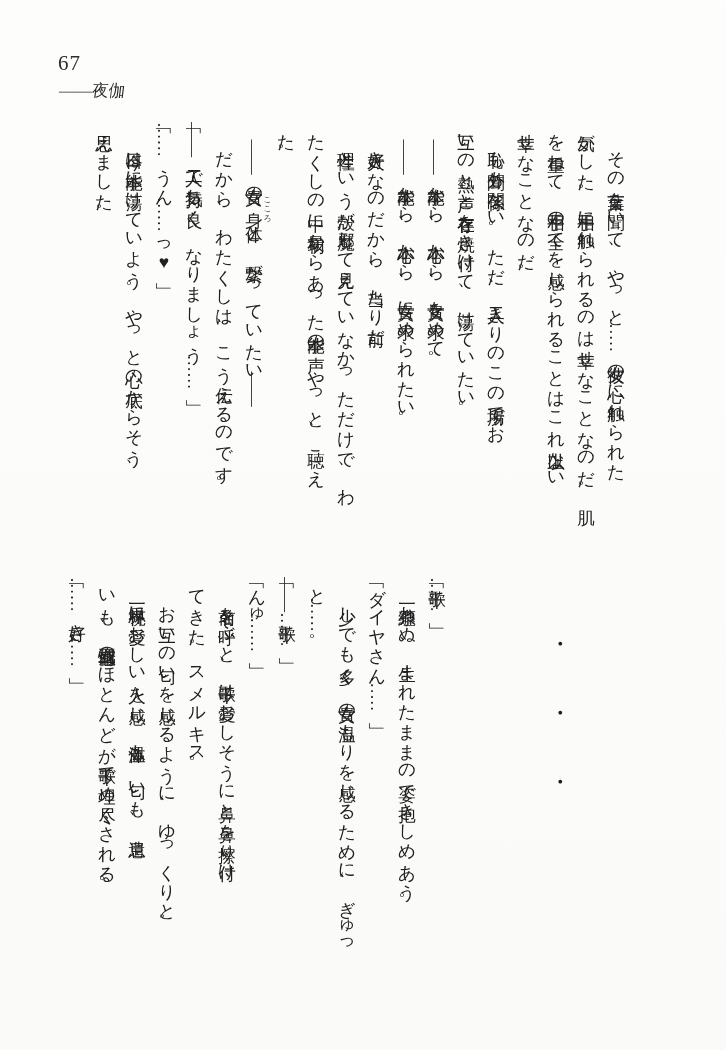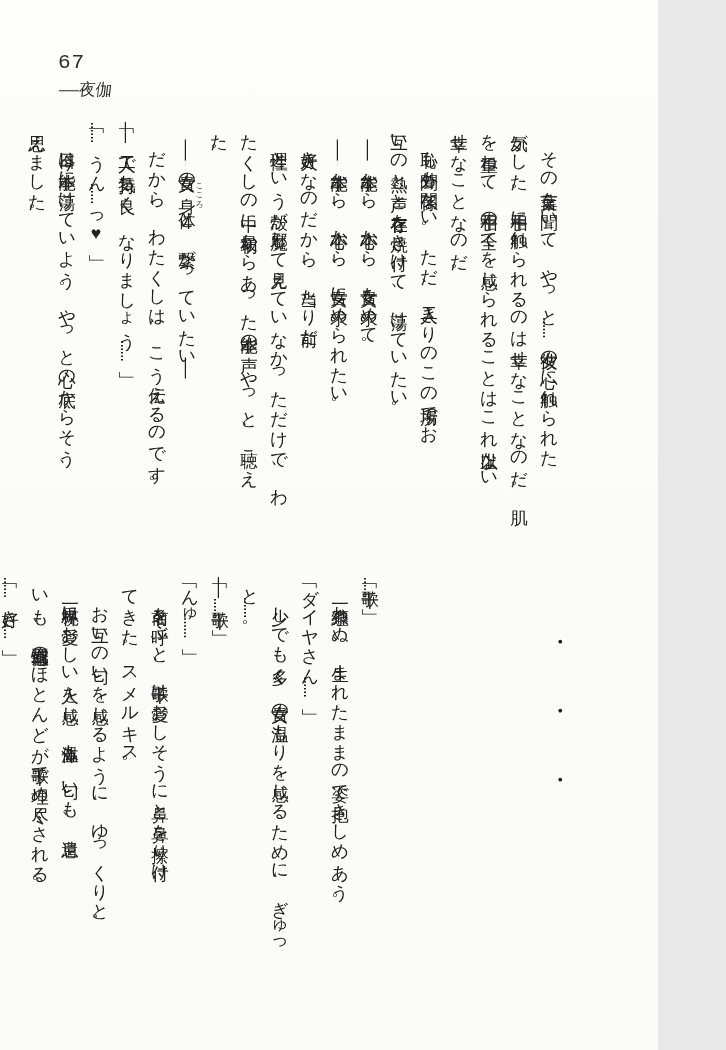--- a/index.html
+++ b/index.html
@@ -1,20 +1,20 @@
 <!DOCTYPE html>
 <html lang="ja"><head>
 <meta charset="utf-8">
 <style>
   html,body{margin:0;padding:0;background:#e8e8e8;}
   .page{
     position:relative;
-    width:658px;height:1050px;
+    width:726px;height:1050px;
     background:linear-gradient(180deg,#fdfdfc 0%,#fbfbfa 60%,#fafaf8 100%);
-    font-family:Liberation Mono, monospace;
+    font-family:Liberation Serif, serif;
     color:#222;
     overflow:hidden;
   }
   .header{position:absolute;top:52px;left:58px;}
   .page-number{
     font-size:21px;line-height:22px;letter-spacing:1px;color:#2e2e2e;
   }
   .running-title{
     font-size:16.5px;line-height:18px;margin-top:8px;color:#2a2a2a;
     transform:skewX(-7deg);transform-origin:left bottom;

